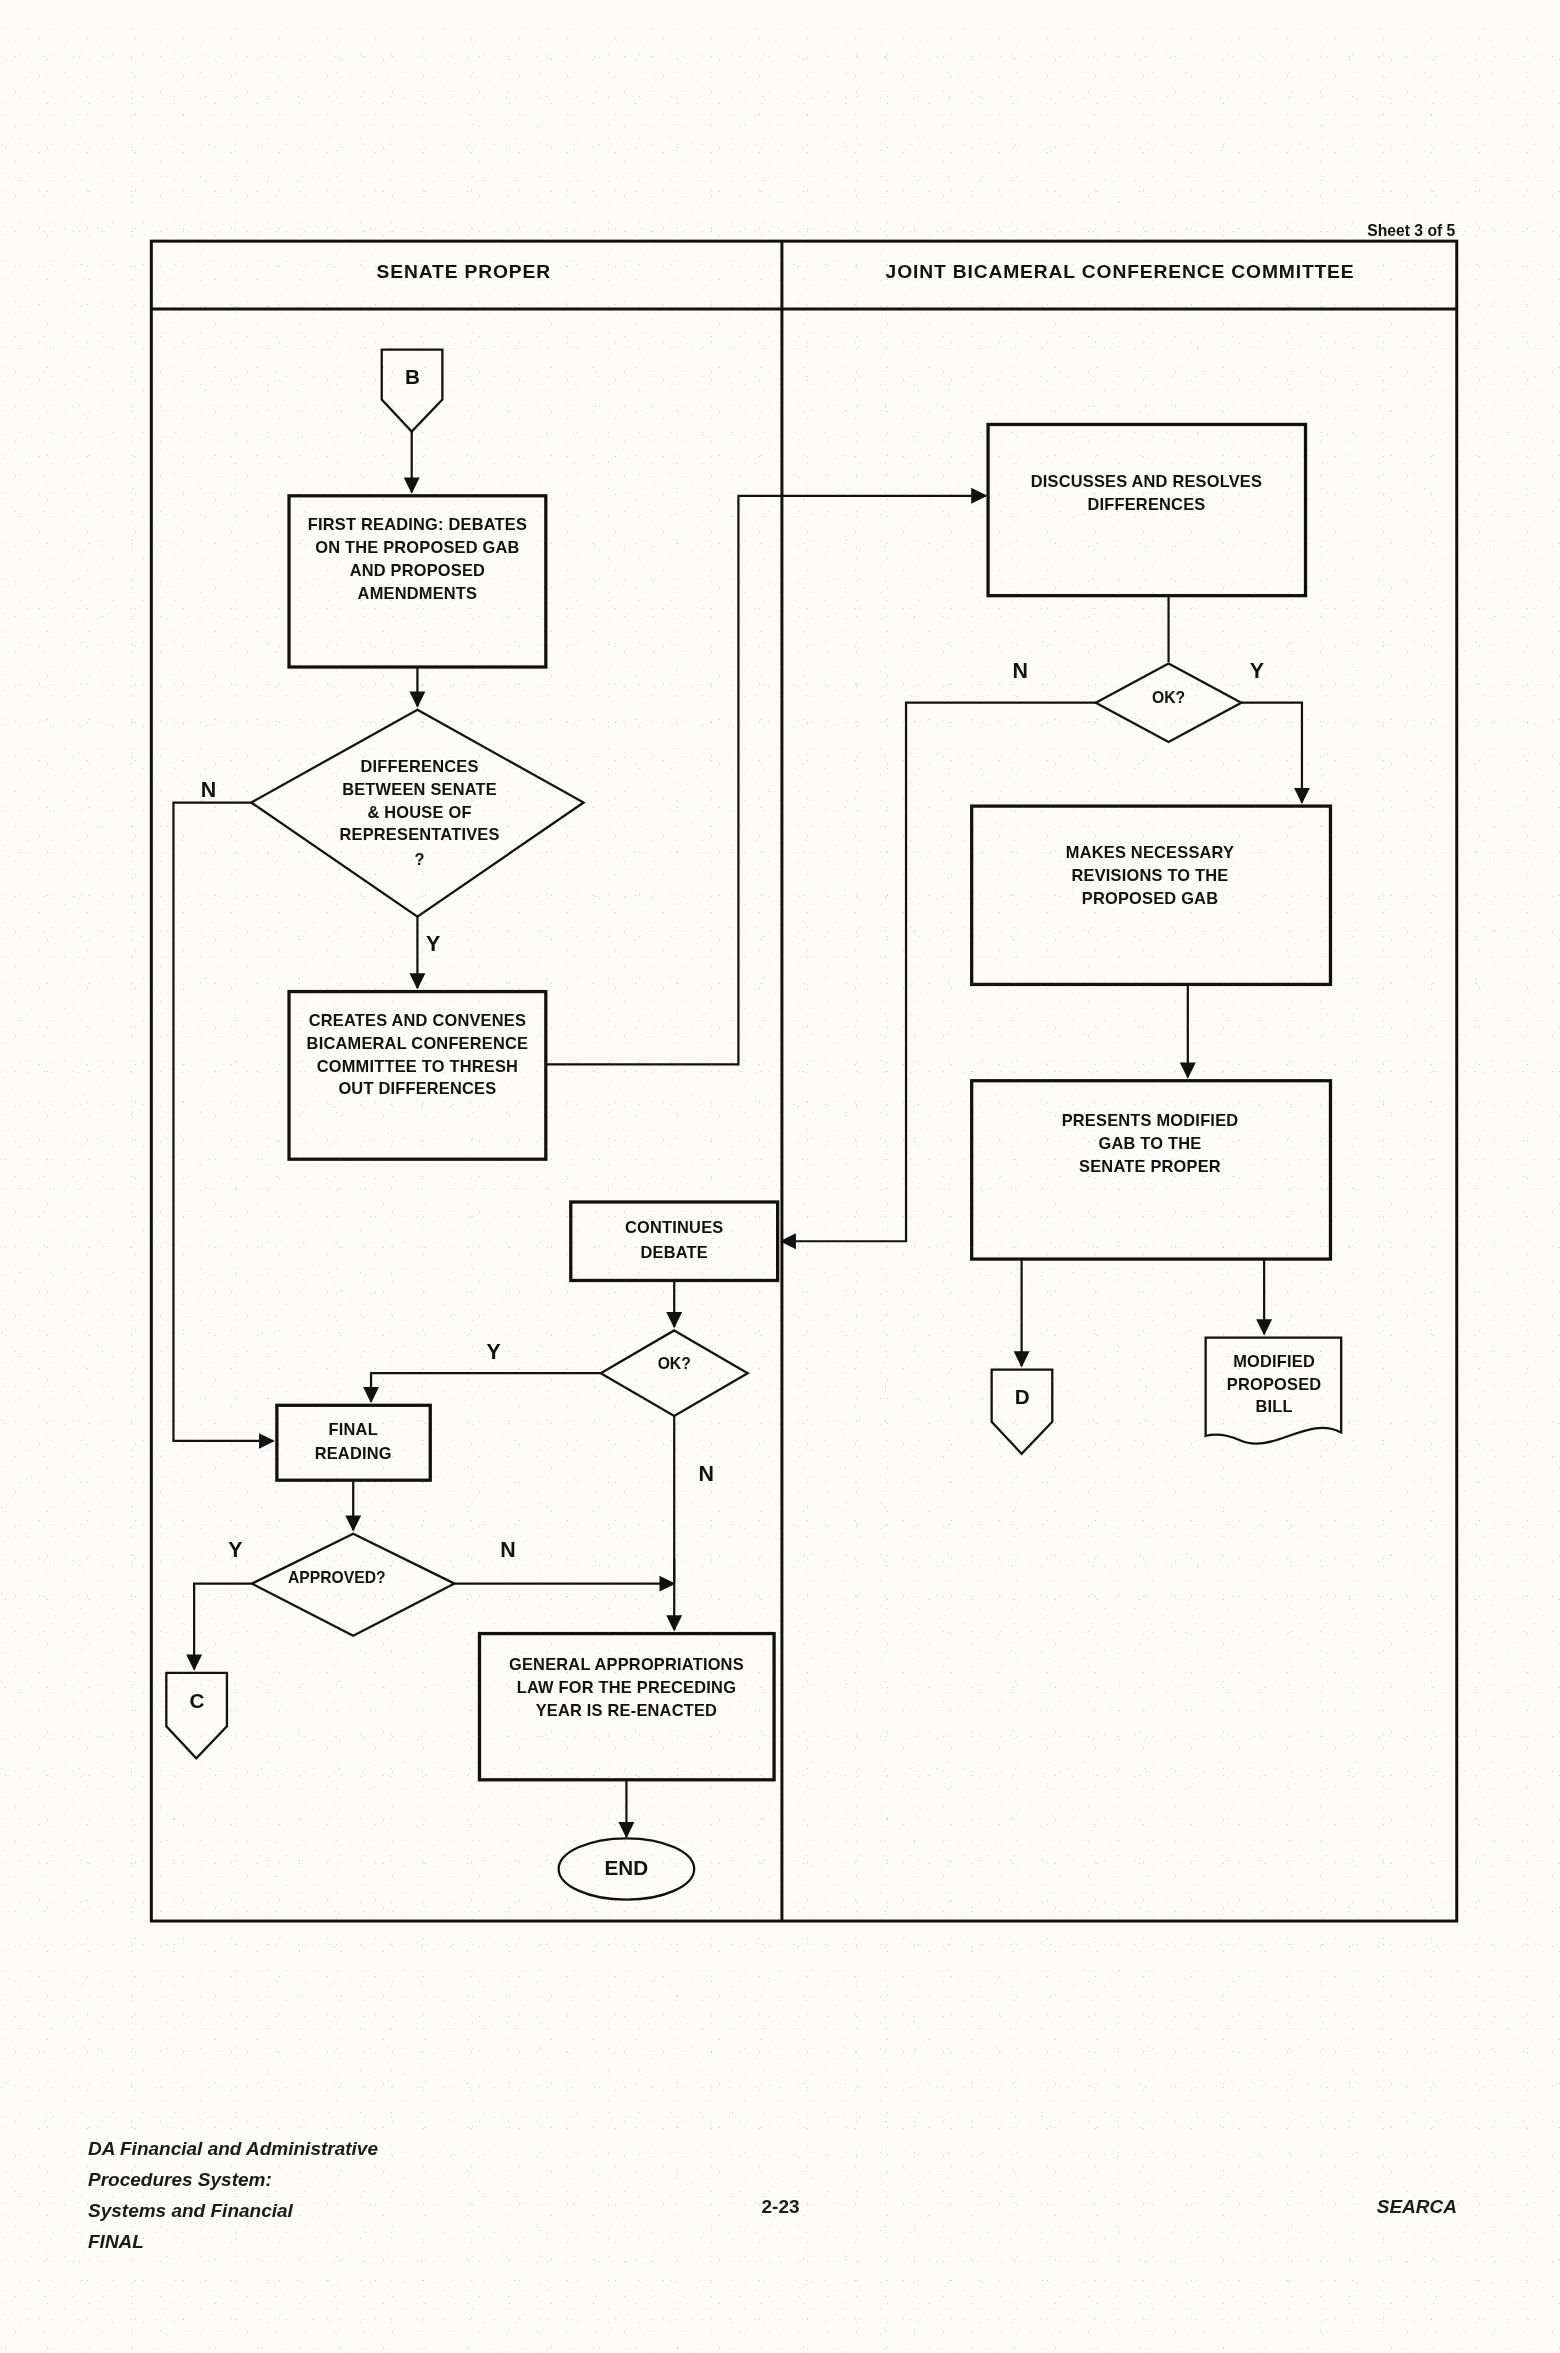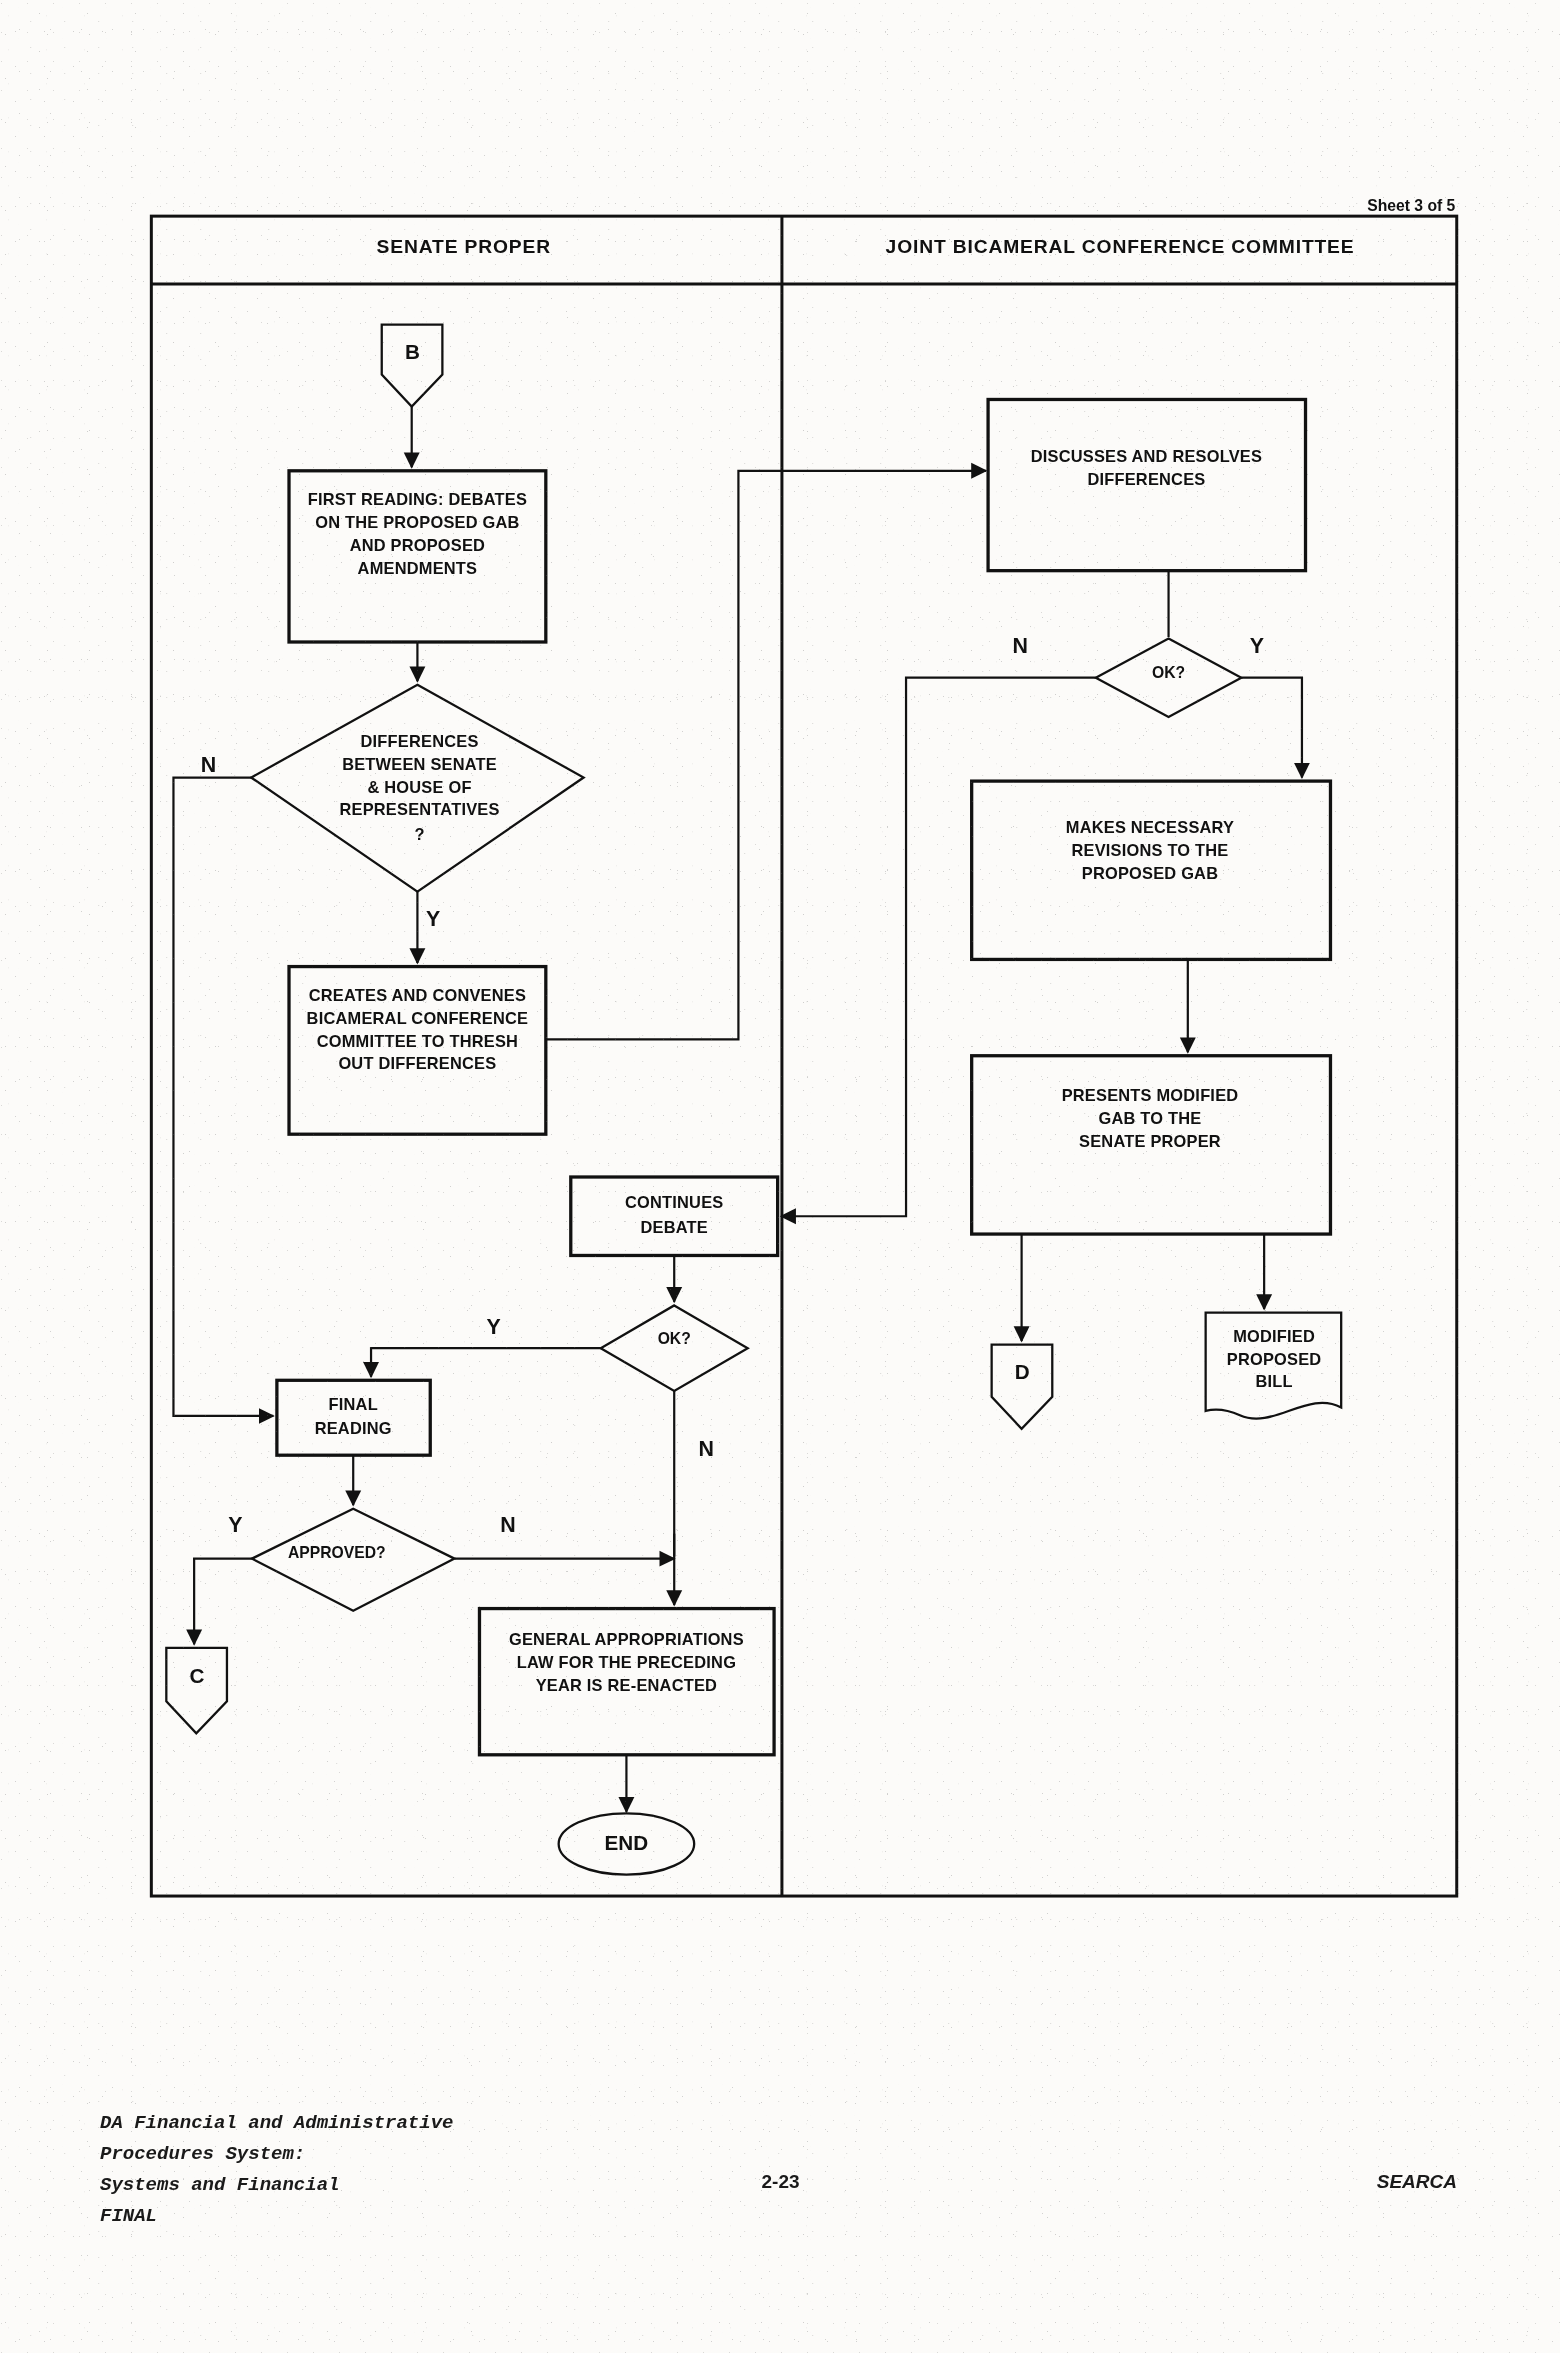--- a/index.html
+++ b/index.html
@@ -1,21 +1,21 @@
 <!DOCTYPE html>
 <html style="font-size:11.4px"><head>
 <meta charset="utf-8">
 <style>
   html,body{margin:0;padding:0;background:#fbfaf8;}
   body{
     width:1561px;height:2354px;position:relative;
     font-family:"Liberation Sans","DejaVu Sans",sans-serif;
     color:#0d0d0d;overflow:hidden;
   }
-  #page{position:absolute;inset:0;background:#fcfbf9;}
+  #page{position:absolute;inset:0;background:#fcfbf9;margin-top:25px;}
   
   #grain{
     position:absolute;inset:0;pointer-events:none;opacity:.30;
     background-image:
       radial-gradient(circle at 7% 11%, #6b6b6b 0.4px, transparent 0.6px),
       radial-gradient(circle at 23% 47%, #7a7a7a 0.4px, transparent 0.6px),
       radial-gradient(circle at 41% 23%, #707070 0.4px, transparent 0.6px),
       radial-gradient(circle at 63% 71%, #757575 0.4px, transparent 0.6px),
       radial-gradient(circle at 83% 35%, #6e6e6e 0.4px, transparent 0.6px),
       radial-gradient(circle at 91% 83%, #7d7d7d 0.4px, transparent 0.6px),
@@ -31,21 +31,21 @@
   .txt{font-family:"Liberation Sans","DejaVu Sans",sans-serif;fill:#111;
        text-anchor:middle;dominant-baseline:middle;}
   .box-txt{font-size:23px;font-weight:bold;letter-spacing:.3px;}
   .lane-txt{font-size:27px;font-weight:bold;letter-spacing:1.2px;}
   .conn-txt{font-size:29px;font-weight:bold;}
   .yn{font-size:30px;font-weight:bold;}
   .small-txt{font-size:22px;font-weight:bold;}
   .sheet{font-size:22px;font-weight:bold;text-anchor:end;}
   .footer{position:absolute;font-style:italic;font-weight:bold;font-size:19px;
           color:#1a1a1a;font-family:"Liberation Sans","DejaVu Sans",sans-serif;}
-  #foot-left{left:100px;top:2108px;line-height:31px;font-family:Liberation Mono, monospace;}
+  #foot-left{left:88px;top:2108px;line-height:31px;}
   #foot-page{left:0;right:0;top:2171px;text-align:center;font-style:normal;}
   #foot-right{right:104px;top:2171px;}
 </style>
 </head>
 <body>
 
 <div id="page">
   <svg id="chart" viewBox="0 0 2188 3300">
     <defs>
       <marker id="ah" viewBox="0 0 12 12" refX="10" refY="6" markerWidth="8" markerHeight="8" orient="auto-start-reverse">

